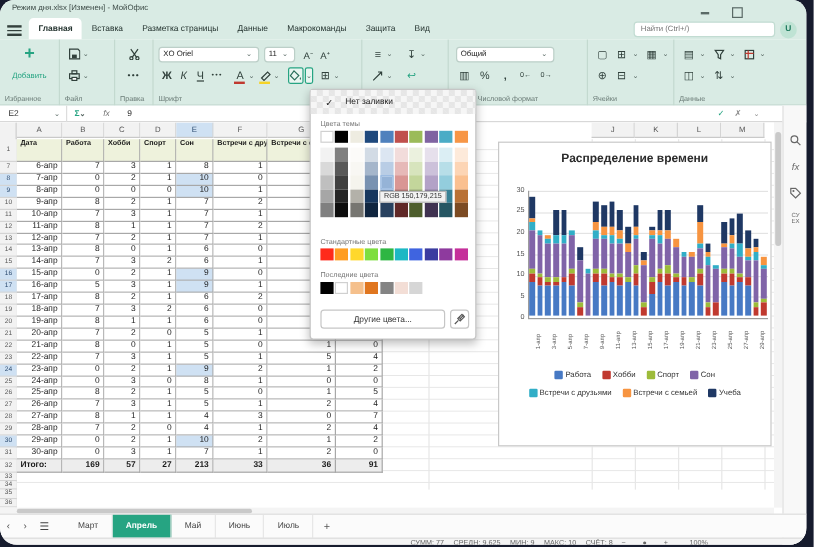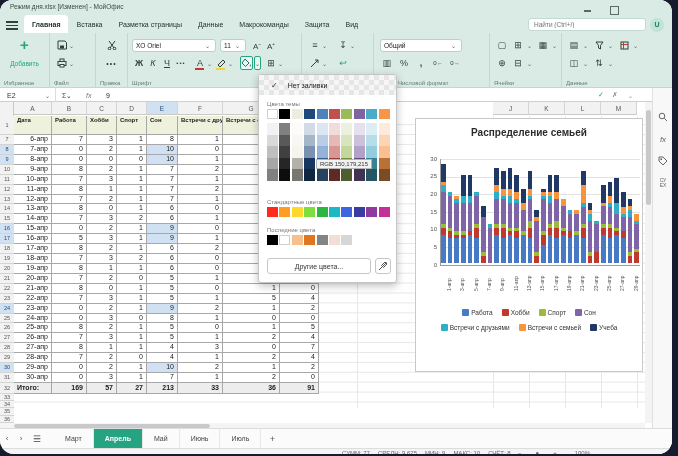--- a/index.html
+++ b/index.html
@@ -601,21 +601,21 @@
       <div class="cell tot num" style="left: 280px; top: 281px; width: 39px; height: 11px; line-height: 10px;">91</div>
     </div>
   <div id="vscroll">
       <div id="vthumb"></div>
     </div>
   <div id="hscroll">
       <div id="hthumb"></div>
     </div>
 
   <div id="chart">
-    <div id="charttitle">Распределение семьей</div>
+    <div id="charttitle">Распределение времени</div>
   <div class="ytick" style="left: 7px; top: 142.5px;">0</div>
       <div class="ytick" style="left: 7px; top: 124.833px;">5</div>
       <div class="gline" style="left: 24px; top: 128.333px; width: 200px;"></div>
       <div class="ytick" style="left: 7px; top: 107.167px;">10</div>
       <div class="gline" style="left: 24px; top: 110.667px; width: 200px;"></div>
       <div class="ytick" style="left: 7px; top: 89.5px;">15</div>
       <div class="gline" style="left: 24px; top: 93px; width: 200px;"></div>
       <div class="ytick" style="left: 7px; top: 71.8333px;">20</div>
       <div class="gline" style="left: 24px; top: 75.3333px; width: 200px;"></div>
       <div class="ytick" style="left: 7px; top: 54.1667px;">25</div>

